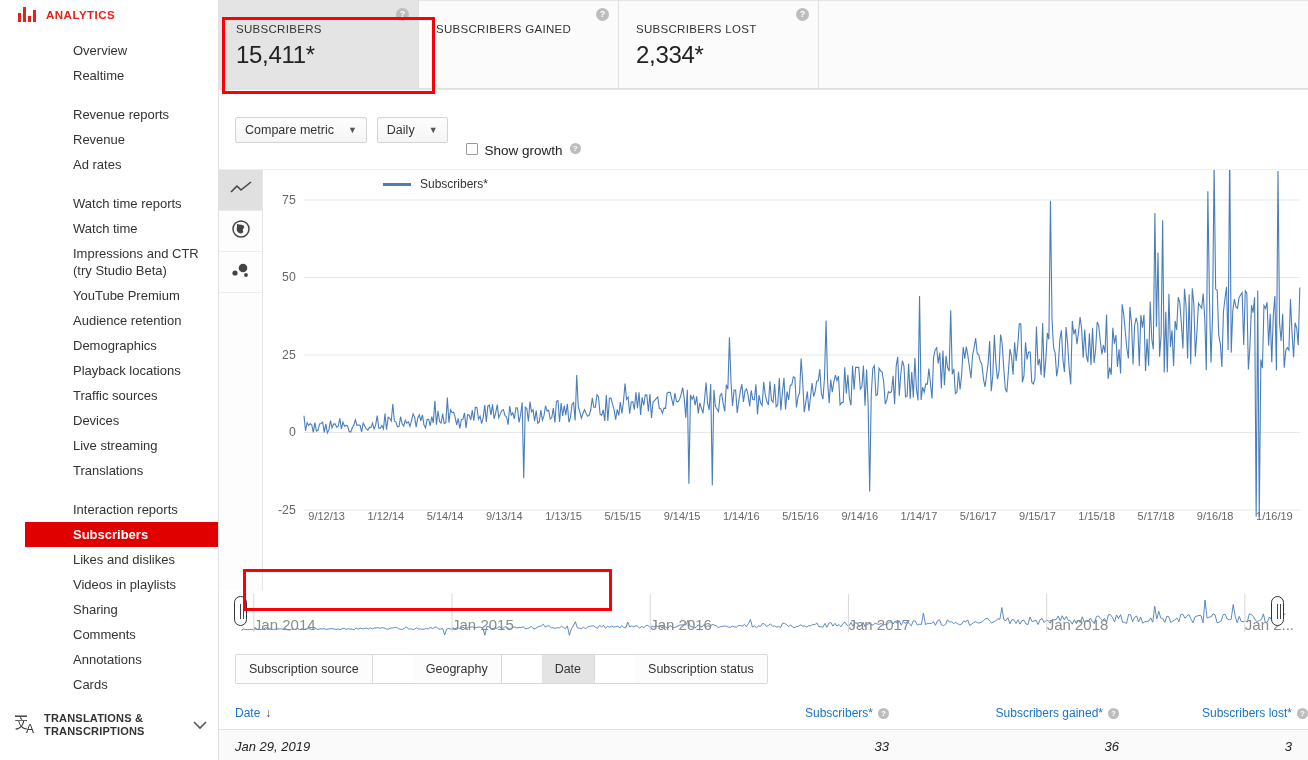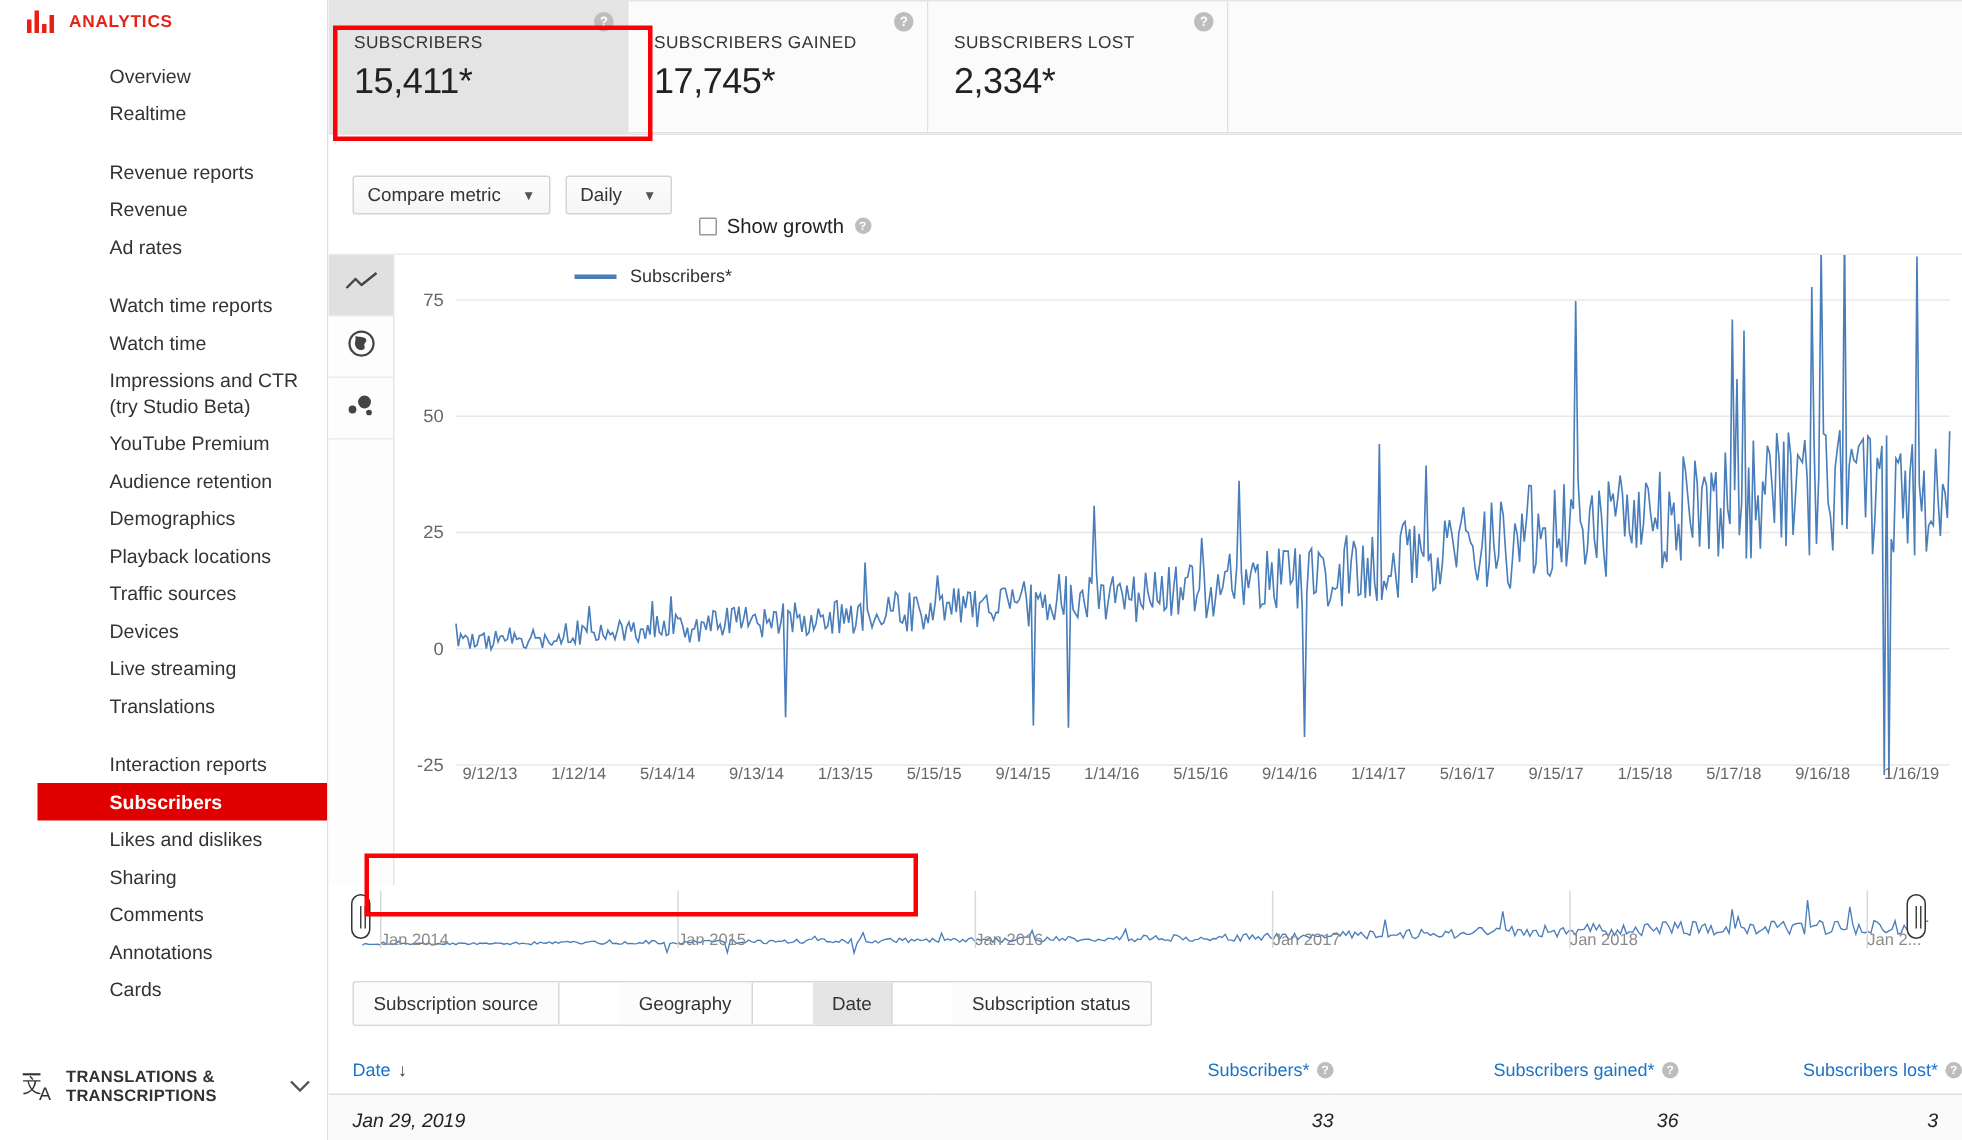--- a/index.html
+++ b/index.html
@@ -103,21 +103,21 @@
     padding: 12px 0 11px 16px;
   }
   .btn {
     display: inline-flex; align-items: center; gap: 14px;
     height: 26px; padding: 6px 9px;
     border: 1px solid #d4d4d4; border-radius: 2px;
     background: linear-gradient(#fdfdfd,#f5f5f5);
     font-size: 12.5px; color: #333; cursor: pointer;
   }
   .caret { font-size: 9px; color: #555; }
-  .checkwrap { display: inline-flex; align-items: center; gap: 7px; margin-left: 8px; cursor: pointer; margin-top: 41px; }
+  .checkwrap { display: inline-flex; gap: 7px; margin-left: 8px; cursor: pointer; margin-top: 41px; }
   .checkbox {
     width: 12px; height: 12px; border: 1px solid #9a9a9a; border-radius: 1px; background: #fff;
   }
   .checklabel { font-size: 13.5px; color: #222; }
 
   
   .chart-wrap { display: flex; border-top: 1px solid #eee; }
   .chart-modes {
     width: 44px; flex: 0 0 44px;
     border-right: 1px solid #e5e5e5;
@@ -139,21 +139,21 @@
   .plot { position: absolute; left: 0; top: 0; width: 100%; height: 360px; }
   .xaxis {
     position: absolute; left: 0; top: 340px; width: 100%;
     display: flex; font-size: 11px; color: #666;
   }
   .xtick { flex: 1; text-align: center; white-space: nowrap; }
 
   
   .range { position: relative; height: 50px; margin: 0 0 0 0; }
   .range-label {
-    position: absolute; bottom: 7px; font-size: 11px; color: #8a8a8a; white-space: nowrap;
+    position: absolute; bottom: 7px; font-size: 15px; color: #8a8a8a; white-space: nowrap;
   }
   .handle {
     position: absolute; top: 6px;
     width: 13px; height: 30px;
     border: 1.5px solid #333; border-radius: 7px; background: #fff;
     cursor: ew-resize;
   }
   .handle::after {
     content: ""; position: absolute; left: 5px; top: 7px;
     width: 2px; height: 15px; border-left: 1px solid #444; border-right: 1px solid #444;
@@ -235,20 +235,21 @@
           <div class="nav-item">Playback locations</div>
           <div class="nav-item">Traffic sources</div>
           <div class="nav-item">Devices</div>
           <div class="nav-item">Live streaming</div>
           <div class="nav-item">Translations</div>
         </div>
         <div class="nav-group">
           <div class="nav-item">Interaction reports</div>
           <div class="nav-item active">Subscribers</div>
           <div class="nav-item">Likes and dislikes</div>
+          <div class="nav-item">Videos in playlists</div>
           <div class="nav-item">Sharing</div>
           <div class="nav-item">Comments</div>
           <div class="nav-item">Annotations</div>
           <div class="nav-item">Cards</div>
         </div>
       </div>
 
     <div class="sidebar-footer">
       <span class="tt-icon">
         <svg width="24" height="20" viewBox="0 0 24 20">
@@ -269,21 +270,20 @@
   <div class="main">
 
     <div class="cards" id="metric-cards">
         <div class="card selected">
           <div class="card-title">SUBSCRIBERS</div>
           <div class="card-value">15,411*</div>
           <div class="help">?</div>
         </div>
         <div class="card">
           <div class="card-title">SUBSCRIBERS GAINED</div>
-          <div class="card-value">17,745*</div>
           <div class="help">?</div>
         </div>
         <div class="card">
           <div class="card-title">SUBSCRIBERS LOST</div>
           <div class="card-value">2,334*</div>
           <div class="help">?</div>
         </div>
         <div class="card empty"></div>
       </div>
 

